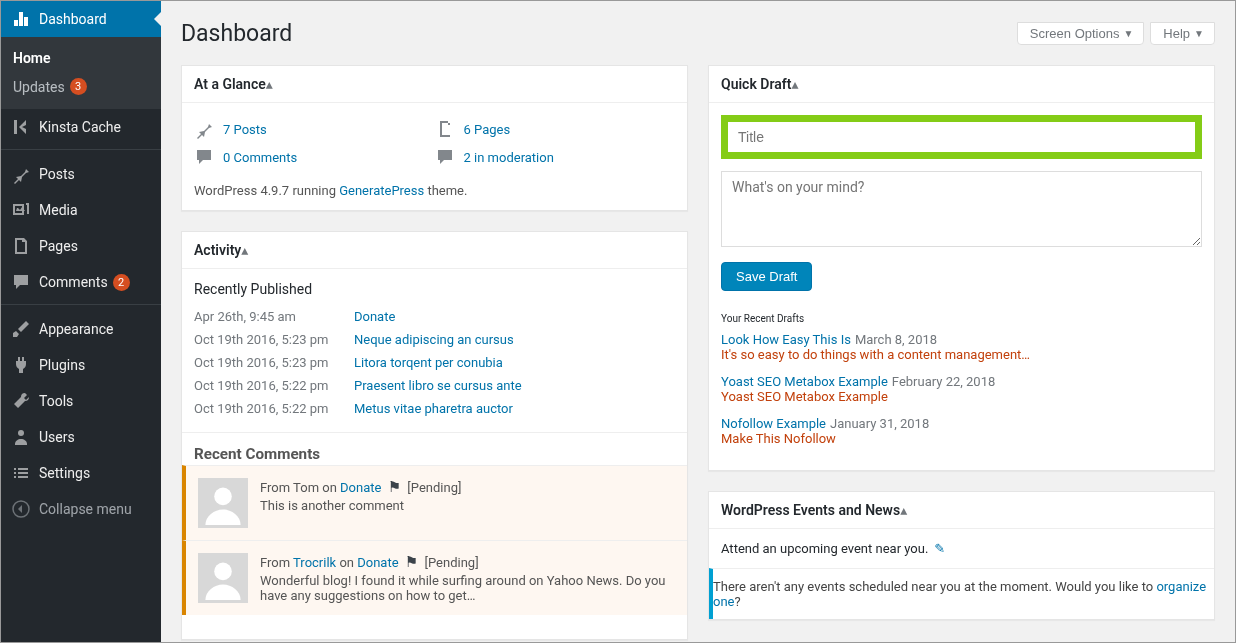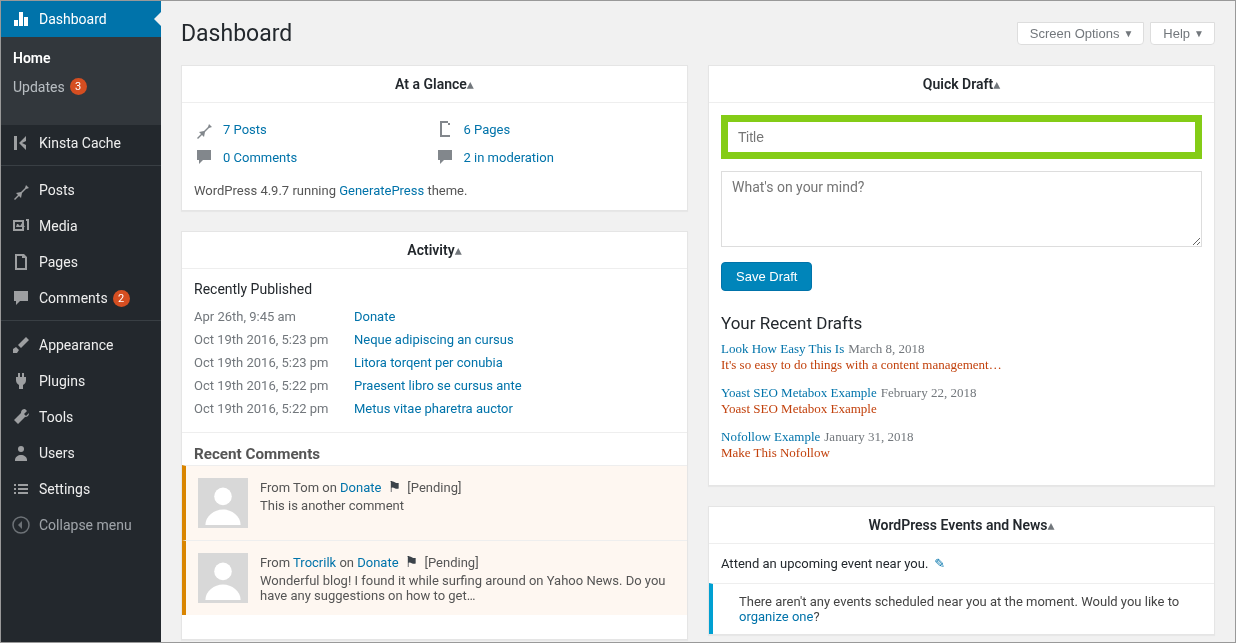--- a/index.html
+++ b/index.html
@@ -53,21 +53,21 @@
   height: 20px;
   margin-right: 8px;
   display: inline-flex;
   align-items: center;
   justify-content: center;
   opacity: 0.6;
 }
 .menu-item.current .menu-icon { opacity: 1; }
 .submenu {
   background: #32373c;
-  padding: 7px 0 24px;
+  padding: 7px 0 8px;
 }
 .submenu-item {
   padding: 6px 12px;
   color: rgba(240,245,250,.7);
   cursor: pointer;
   display: flex;
   align-items: center;
 }
 .submenu-item.current { color: #fff; font-weight: 600; }
 .update-count {
@@ -130,21 +130,21 @@
 }
 .col { flex: 1; min-width: 0; }
 .postbox {
   background: #fff;
   border: 1px solid #e5e5e5;
   box-shadow: 0 1px 1px rgba(0,0,0,.04);
   margin-bottom: 20px;
 }
 .postbox-header {
   display: flex;
-  justify-content: center;
+  justify-content: flex-start;
   align-items: center;
   border-bottom: 1px solid #eee;
   padding: 10px 12px;
 }
 .postbox-header h2 {
   font-size: 14px;
   font-weight: 600;
   color: #23282d;
 }
 .toggle-indicator {
@@ -246,41 +246,41 @@
   background: #0085ba;
   border: 1px solid #0073aa;
   color: #fff;
   padding: 6px 14px;
   border-radius: 4px;
   font-size: 13px;
   cursor: pointer;
 }
 .drafts-block { margin-top: 22px; }
 .drafts-block h3 {
-  font-size: 17px;
+  font-size: 10px;
   font-weight: 400;
   color: #23282d;
   margin-bottom: 8px;
 }
-.draft-item { margin-bottom: 12px; font-family: Liberation Serif, serif; }
+.draft-item { margin-bottom: 12px; }
 .draft-date { color: #72777c; margin-left: 4px; }
 .draft-excerpt { color: #c2410c; }
 
 
 .events-intro {
   display: flex;
   align-items: center;
   gap: 6px;
   margin-bottom: 12px;
   color: #23282d;
 }
 .pencil { color: #0073aa; cursor: pointer; }
 .events-notice {
   border-left: 4px solid #00a0d2;
-  padding: 10px 26px;
+  padding: 10px 0;
   background: #fff;
   color: #444;
   margin: 0 -12px -12px -12px;
   border-top: 1px solid #eee;
 }
 
 .dashicon { width: 20px; height: 20px; display: inline-block; }
 </style>
 </head>
 <body>

